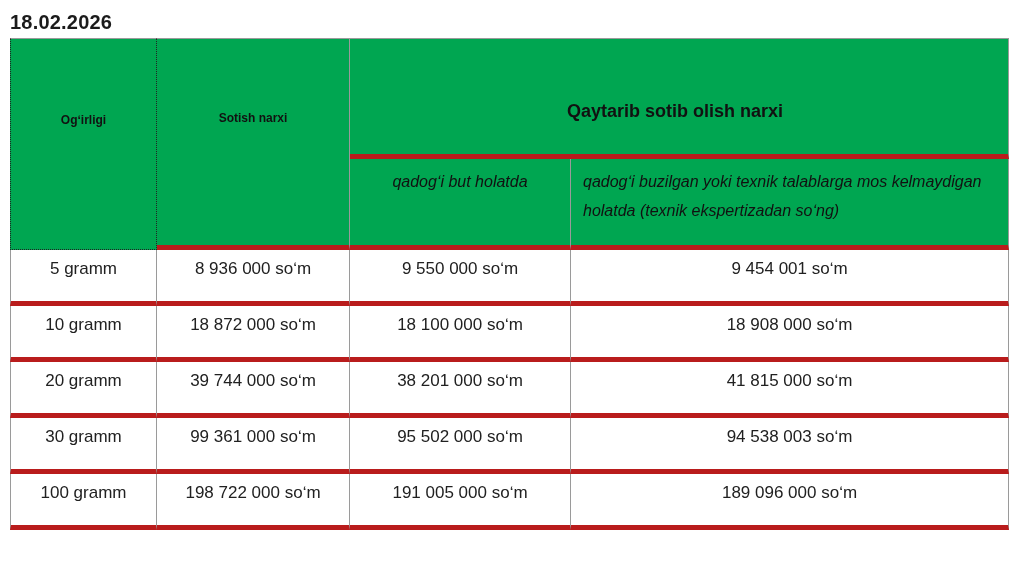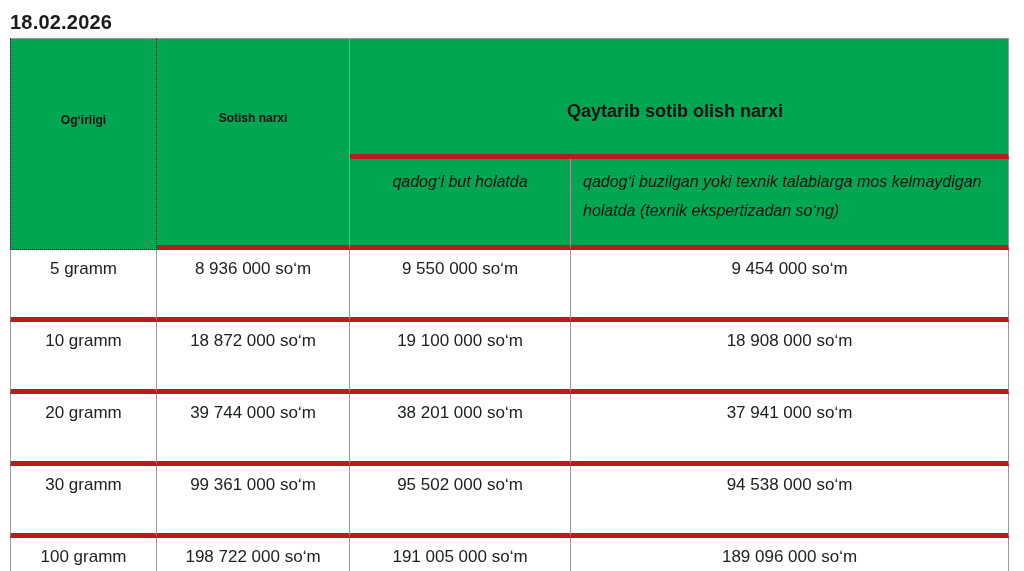--- a/index.html
+++ b/index.html
@@ -83,21 +83,21 @@
   }
   
   .price-table tbody td {
     background: #ffffff;
     vertical-align: top;
     text-align: center;
     padding-top: 9px;
   }
   tr.hrow1 { height: 121px; }
   tr.hrow2 { height: 91px; }
-  tr.data-row { height: 72px; }
+  tr.data-row { height: 56px; }
 </style>
 </head>
 <body>
 
 <div class="page">
   <div class="date">18.02.2026</div>
 
   <table class="price-table">
     <colgroup>
       <col style="width:147px">
@@ -114,39 +114,39 @@
       <tr class="hrow2">
         <th class="subhead subhead-intact">qadogʻi but holatda</th>
         <th class="subhead subhead-damaged">qadogʻi buzilgan yoki texnik talablarga mos kelmaydigan holatda (texnik ekspertizadan soʻng)</th>
       </tr>
     </thead>
     <tbody>
       <tr class="data-row">
         <td class="col-weight">5 gramm</td>
         <td>8 936 000 soʻm</td>
         <td>9 550 000 soʻm</td>
-        <td>9 454 000 soʻm</td>
+        <td>9 454 001 soʻm</td>
       </tr>
       <tr class="data-row">
         <td class="col-weight">10 gramm</td>
         <td>18 872 000 soʻm</td>
-        <td>19 100 000 soʻm</td>
+        <td>18 100 000 soʻm</td>
         <td>18 908 000 soʻm</td>
       </tr>
       <tr class="data-row">
         <td class="col-weight">20 gramm</td>
         <td>39 744 000 soʻm</td>
         <td>38 201 000 soʻm</td>
-        <td>37 941 000 soʻm</td>
+        <td>41 815 000 soʻm</td>
       </tr>
       <tr class="data-row">
         <td class="col-weight">30 gramm</td>
         <td>99 361 000 soʻm</td>
         <td>95 502 000 soʻm</td>
-        <td>94 538 000 soʻm</td>
+        <td>94 538 003 soʻm</td>
       </tr>
       <tr class="data-row">
         <td class="col-weight">100 gramm</td>
         <td>198 722 000 soʻm</td>
         <td>191 005 000 soʻm</td>
         <td>189 096 000 soʻm</td>
       </tr>
     </tbody>
   </table>
 </div>

